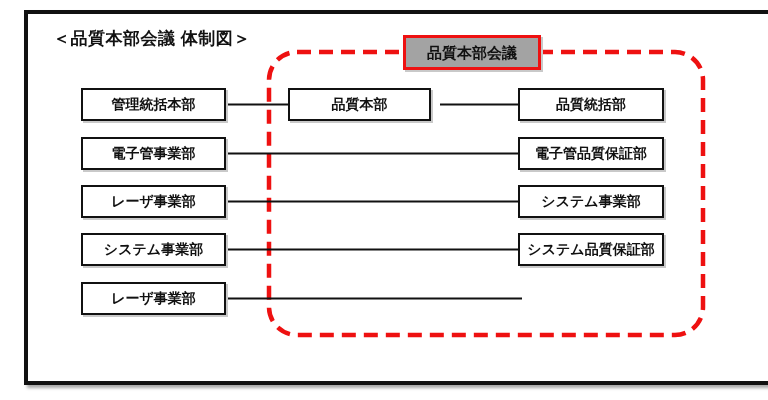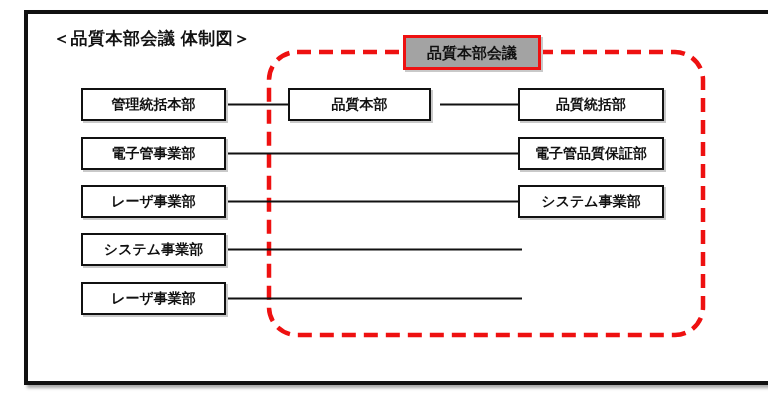--- a/index.html
+++ b/index.html
@@ -115,16 +115,19 @@
 
   <div class="node right-col row-0">
     <span>品質統括部</span>
   </div>
   <div class="node right-col row-1">
     <span>電子管品質保証部</span>
   </div>
   <div class="node right-col row-2">
     <span>システム事業部</span>
   </div>
+  <div class="node right-col row-3">
+    <span>システム品質保証部</span>
+  </div>
 
 
 
 </div>
 
 </body></html>

